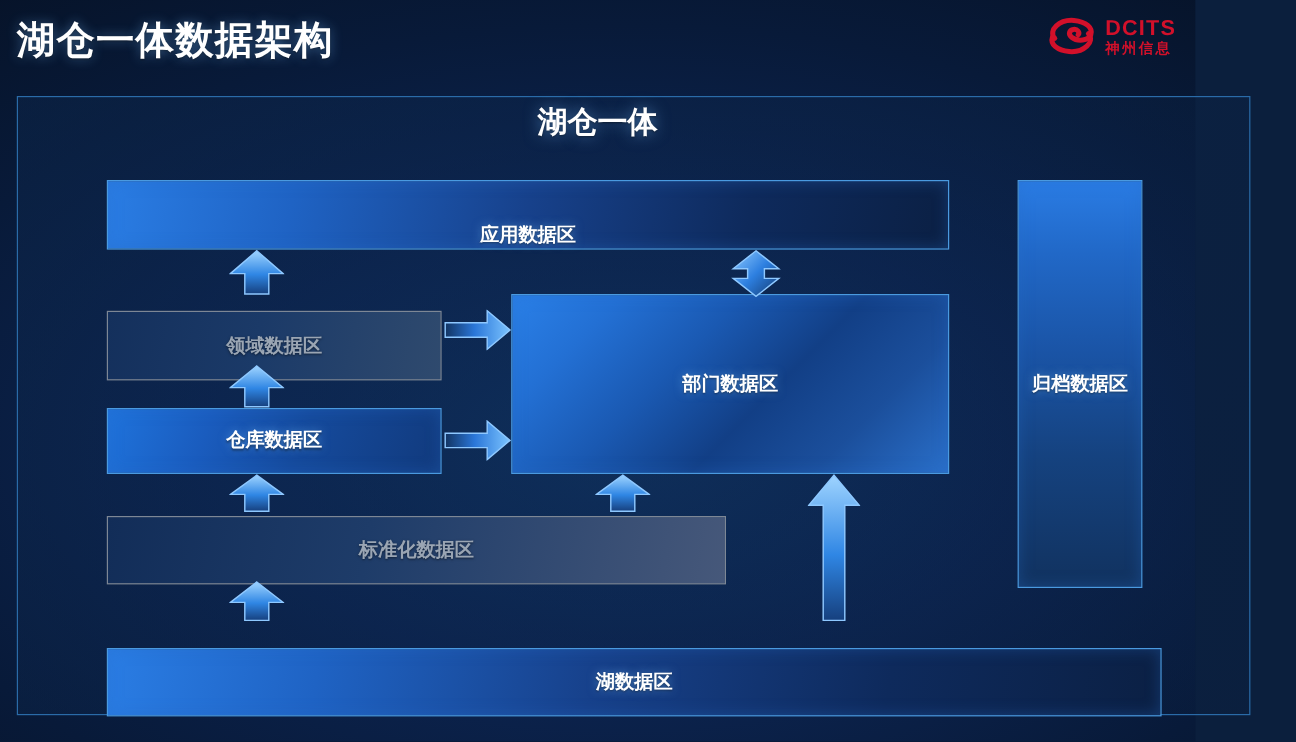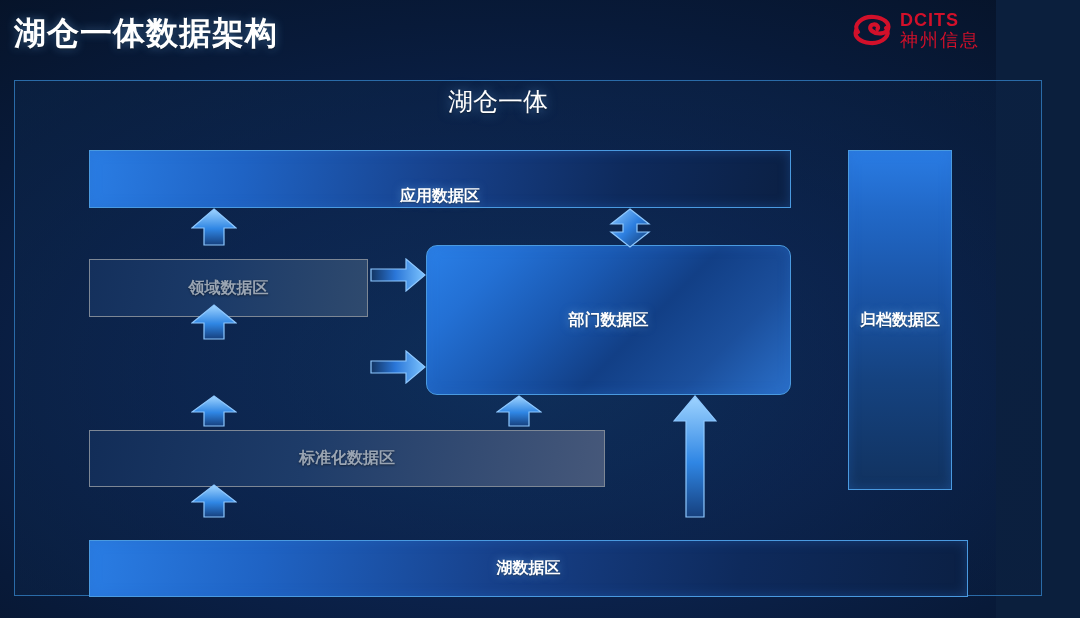--- a/index.html
+++ b/index.html
@@ -21,31 +21,31 @@
   .page-title {
     position:absolute; left:14px; top:12px;
     font-size:32px; font-weight:bold; color:#ffffff;
     letter-spacing:1px;
     text-shadow:0 0 10px rgba(120,190,255,.45), 0 1px 2px rgba(0,0,0,.6);
   }
   .logo { position:absolute; right:16px; top:8px; height:44px; display:flex; align-items:center; gap:6px; }
   .logo-mark { width:44px; height:34px; flex:0 0 auto; }
   .logo-text { display:flex; flex-direction:column; line-height:1; }
   .logo-en { font-size:18px; font-weight:bold; color:#d2102a; letter-spacing:1px; }
-  .logo-cn { font-size:18px; font-weight:normal; color:#d2102a; letter-spacing:2px; margin-top:2px; }
+  .logo-cn { font-size:12px; font-weight:bold; color:#d2102a; letter-spacing:2px; margin-top:2px; }
 
   
   .frame {
     position:absolute; left:14px; top:80px; width:1028px; height:516px;
     border:1.5px solid #2a6ba8;
     background:linear-gradient(135deg, rgba(13,40,78,.45) 0%, rgba(10,32,66,.25) 100%);
   }
   .frame-title {
     position:absolute; left:0; right:0; top:85px; text-align:center;
-    font-size:25px; font-weight:normal; color:#ffffff;
+    font-size:25px; font-weight:bold; color:#ffffff;
     text-shadow:0 0 12px rgba(120,190,255,.55), 0 1px 2px rgba(0,0,0,.6);
   }
 
   
   .box {
     position:absolute;
     display:flex; align-items:center; justify-content:center;
     font-size:16px; font-weight:bold;
     text-shadow:0 0 8px rgba(130,200,255,.5), 0 1px 2px rgba(0,0,0,.55);
   }
@@ -102,30 +102,33 @@
   <div class="frame-title">湖仓一体</div>
 
   <div class="box box-active" id="box-app" style="left:89px;top:150px;width:702px;height:58px;align-items:flex-end;">
     <span>应用数据区</span>
   </div>
 
   <div class="box box-dim" id="box-domain" style="left:89px;top:259px;width:279px;height:58px;">
     <span>领域数据区</span>
   </div>
 
+  <div class="box box-active" id="box-warehouse" style="left:89px;top:340px;width:279px;height:55px;">
+    <span>仓库数据区</span>
+  </div>
 
   <div class="box box-dim" id="box-standard" style="left:89px;top:430px;width:516px;height:57px;">
     <span>标准化数据区</span>
   </div>
 
   <div class="box box-active" id="box-lake" style="left:89px;top:540px;width:879px;height:57px;">
     <span>湖数据区</span>
   </div>
 
-  <div class="box box-active" id="box-dept" style="left:426px;top:245px;width:365px;height:150px;border-radius:11px;">
+  <div class="box box-active" id="box-dept" style="left:426px;top:245px;width:365px;height:150px;">
     <span>部门数据区</span>
   </div>
 
   <div class="box box-active" id="box-archive" style="left:848px;top:150px;width:104px;height:340px;">
     <span>归档数据区</span>
   </div>
 
   <svg width="0" height="0" style="position:absolute" aria-hidden="true">
     <defs>
       <linearGradient id="gUp" x1="0" y1="1" x2="0" y2="0">

